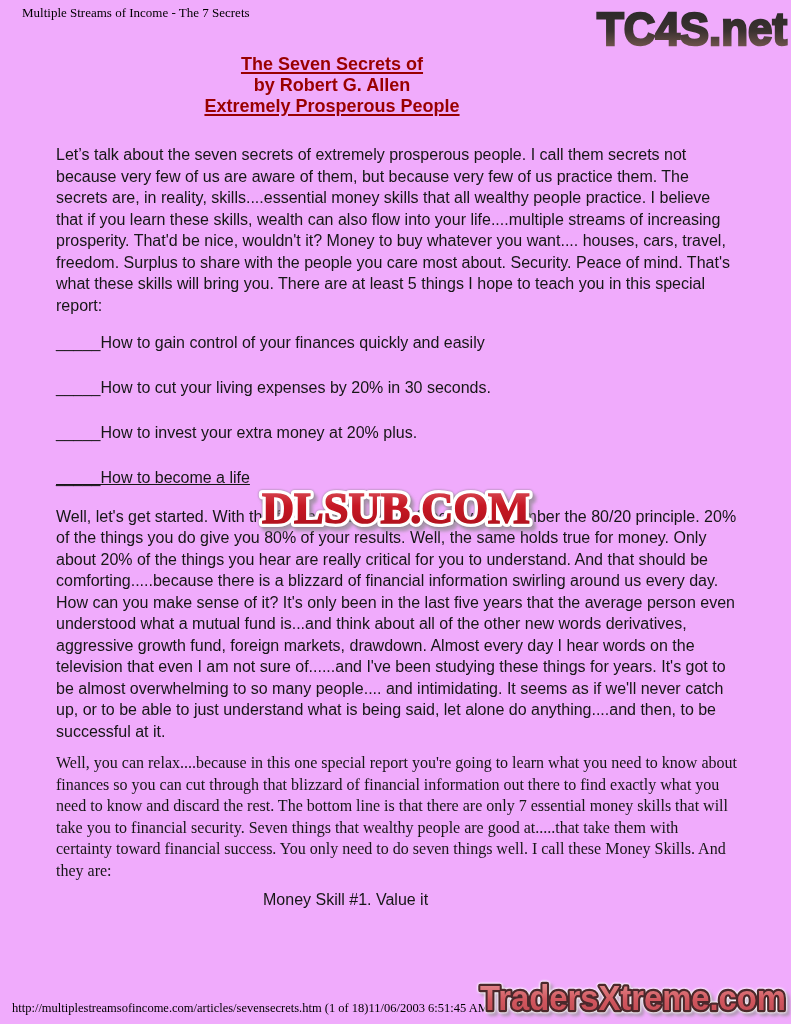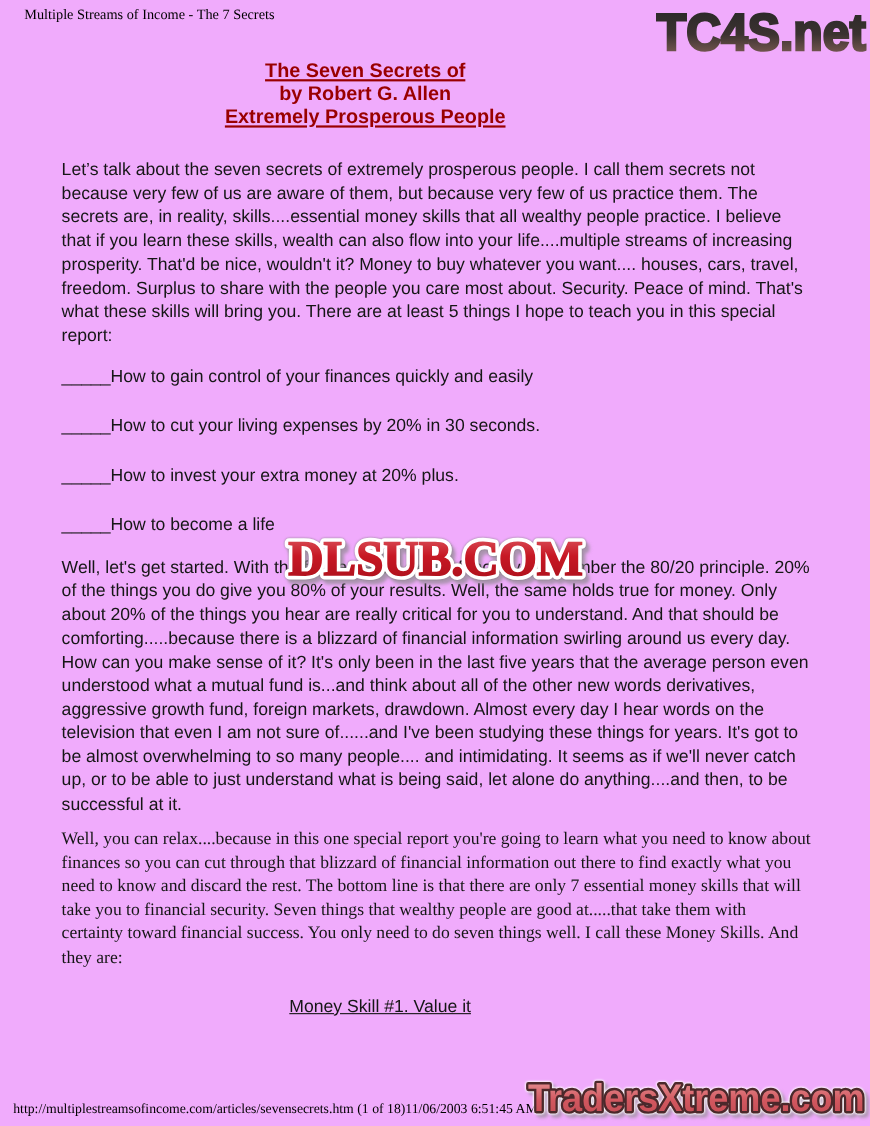--- a/index.html
+++ b/index.html
@@ -36,24 +36,24 @@
     text-underline-offset: 2px;
   }
   .content {
     position: absolute; left: 56px; top: 144px; width: 681px;
     font-size: 16px; line-height: 21.5px;
     color: var(--body-text, #161616);
   }
   .para { margin: 0; }
   .list { margin-top: 16px; }
   .list-item { margin-bottom: 23.5px; white-space: nowrap; }
-  .list-item:last-child { margin-bottom: 0; }
+  .list-item:last-child { margin-bottom: 0; text-decoration: underline; }
   .p2 { margin-top: 17px; }
   .p3 { margin-top: 10px; font-family: Liberation Serif, serif; }
-  .money-skill { margin-top: 24px; padding-left: 207px; text-decoration: underline; }
+  .money-skill { margin-top: 8px; padding-left: 207px; }
   .dlsub {
     position: absolute; left: 250px; top: 476px;
     width: 292px; height: 62px;
   }
   .dlsub svg {
     filter: drop-shadow(0 0 1px rgba(120,120,120,0.8))
             drop-shadow(3px 4px 1.5px rgba(135,135,135,0.65));
   }
   .footer-url {
     position: absolute; left: 12px; top: 1001px;

